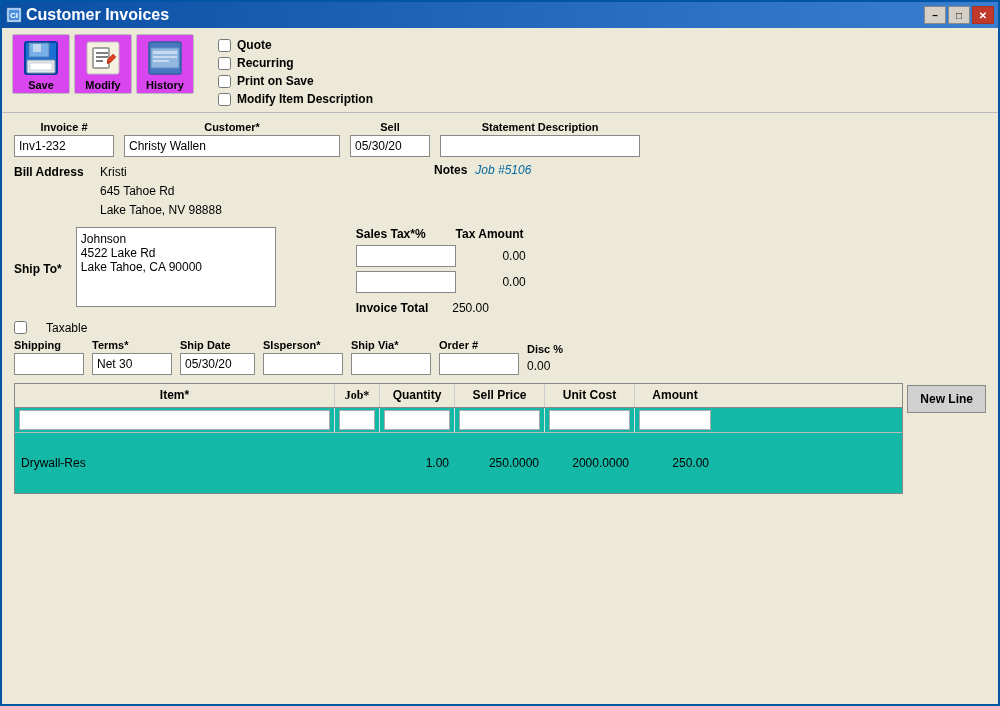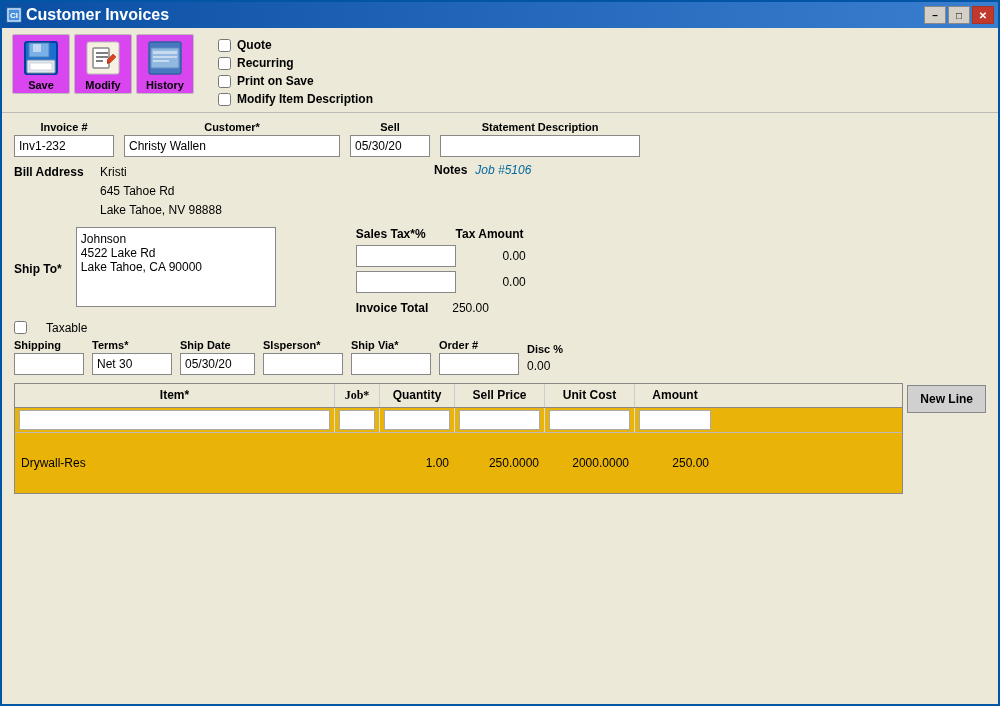--- a/index.html
+++ b/index.html
@@ -412,21 +412,21 @@
         <span class="shipping-field-label" style="font-weight:bold; font-size:11px;">Order #</span>
         <input type="text" style="width: 80px; height: 22px;" value="">
       </div>
       <div class="shipping-field">
         <span class="shipping-field-label" style="font-weight:bold; font-size:11px;">Disc %</span>
         <span style="font-size:12px; padding: 2px 0;">0.00</span>
       </div>
     </div>
 
     <div class="items-outer">
-      <div style="flex:1; border:1px solid #888; background:#eab308;">
+      <div style="flex:1; border:1px solid #888; background:#14b8a6;">
 
         <div style="display:flex; background:#ece9d8; border-bottom:1px solid #888;">
           <div style="font-weight:bold; font-size:12px; padding:4px 6px; border-right:1px solid #ccc; width:320px; text-align:center;">Item*</div>
           <div style="font-weight:bold; font-size:12px; padding:4px 6px; border-right:1px solid #ccc; width:45px; text-align:center;font-family:Liberation Serif, serif;">Job*</div>
           <div style="font-weight:bold; font-size:12px; padding:4px 6px; border-right:1px solid #ccc; width:75px; text-align:center;">Quantity</div>
           <div style="font-weight:bold; font-size:12px; padding:4px 6px; border-right:1px solid #ccc; width:90px; text-align:center;">Sell Price</div>
           <div style="font-weight:bold; font-size:12px; padding:4px 6px; border-right:1px solid #ccc; width:90px; text-align:center;">Unit Cost</div>
           <div style="font-weight:bold; font-size:12px; padding:4px 6px; width:80px; text-align:center;">Amount</div>
         </div>
 

